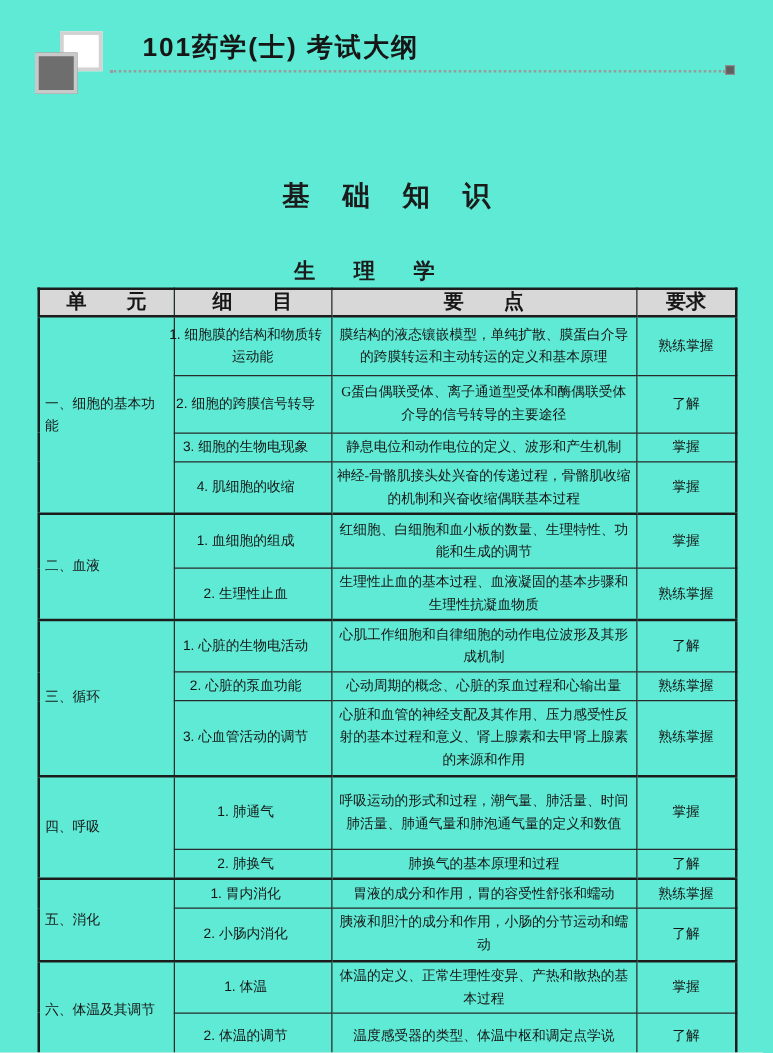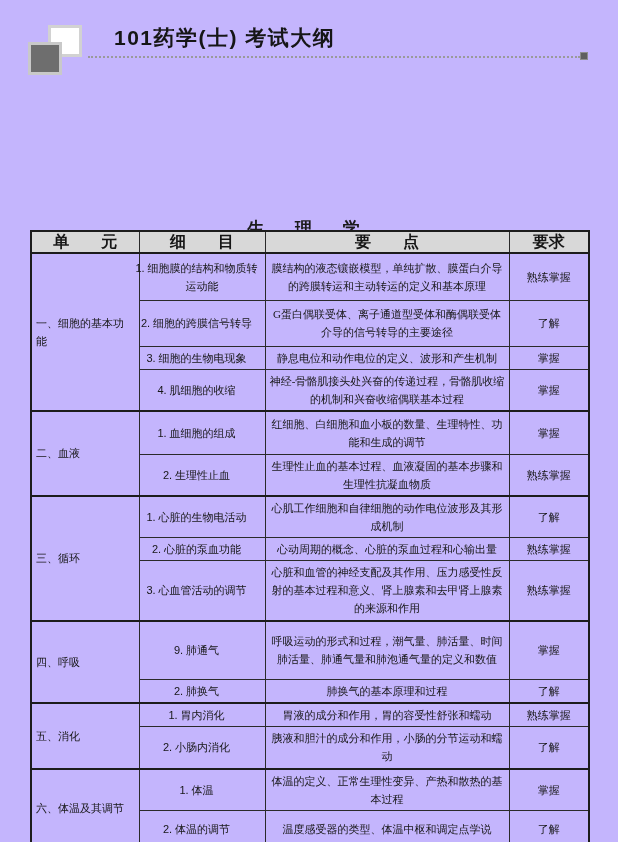--- a/index.html
+++ b/index.html
@@ -1,17 +1,17 @@
 <!DOCTYPE html>
 <html><head>
 <meta charset="utf-8">
 <style>
   html,body{margin:0;padding:0;background:#eee;}
   .page{
-    position:relative;width:618px;height:842px;background:#c4b5fd;
+    position:relative;width:618px;height:842px;background:#5eead4;
     font-family:"Liberation Sans","DejaVu Sans",sans-serif;color:#161616;
     overflow:hidden;margin:0 auto;
   }
   
   .logo-outline{
     position:absolute;left:48px;top:25px;width:28px;height:26px;
     background:#ffffff;border:3px solid #d2d2d2;
   }
   .logo-filled{
     position:absolute;left:28px;top:42px;width:28px;height:27px;
@@ -28,21 +28,21 @@
   .rule-end-square{
     position:absolute;left:580px;top:52px;width:8px;height:8px;
     background:#5f5f5f;border:1px solid #8d8d8d;box-sizing:border-box;
   }
   
   .section-title{
     position:absolute;left:0;top:142px;width:618px;margin:0;text-align:center;
     font-size:22px;font-weight:600;letter-spacing:10px;text-indent:10px;color:#1b1b1b;
   }
   .subsection-title{
-    position:absolute;left:0;top:201px;width:575px;margin:16px;text-align:center;
+    position:absolute;left:0;top:201px;width:575px;margin:4px;text-align:center;
     font-size:17px;font-weight:600;letter-spacing:13px;text-indent:13px;color:#1b1b1b;
   }
   
   table.syllabus{
     position:absolute;left:30px;top:230px;width:558px;
     border-collapse:collapse;table-layout:fixed;
     border:2px solid #1c1c1c;
   }
   table.syllabus th,table.syllabus td{
     border:1px solid #2a2a2a;
@@ -78,20 +78,21 @@
 <div class="page">
 
   <div>
     <div class="logo-outline"></div>
     <div class="logo-filled"></div>
     <div class="doc-title">101药学(士) 考试大纲</div>
     <div class="dotted-rule"></div>
     <div class="rule-end-square"></div>
   </div>
 
+  <h1 class="section-title">基 础 知 识</h1>
   <h2 class="subsection-title">生 理 学</h2>
 
   <table class="syllabus">
     <colgroup>
       <col style="width:108px">
       <col style="width:126px">
       <col style="width:244px">
       <col style="width:80px">
     </colgroup>
     <thead>
@@ -146,21 +147,21 @@
           <td class="points-cell">心动周期的概念、心脏的泵血过程和心输出量</td>
           <td class="req-cell">熟练掌握</td>
         </tr>
         <tr style="height: 60px;">
           <td class="detail-cell">3. 心血管活动的调节</td>
           <td class="points-cell">心脏和血管的神经支配及其作用、压力感受性反射的基本过程和意义、肾上腺素和去甲肾上腺素的来源和作用</td>
           <td class="req-cell">熟练掌握</td>
         </tr>
         <tr class="group-start" style="height: 59px;">
           <td rowspan="2" class="unit-cell">四、呼吸</td>
-          <td class="detail-cell">9. 肺通气</td>
+          <td class="detail-cell">1. 肺通气</td>
           <td class="points-cell">呼吸运动的形式和过程，潮气量、肺活量、时间肺活量、肺通气量和肺泡通气量的定义和数值</td>
           <td class="req-cell">掌握</td>
         </tr>
         <tr style="height: 23px;">
           <td class="detail-cell">2. 肺换气</td>
           <td class="points-cell">肺换气的基本原理和过程</td>
           <td class="req-cell">了解</td>
         </tr>
         <tr class="group-start" style="height: 23px;">
           <td rowspan="2" class="unit-cell">五、消化</td>

